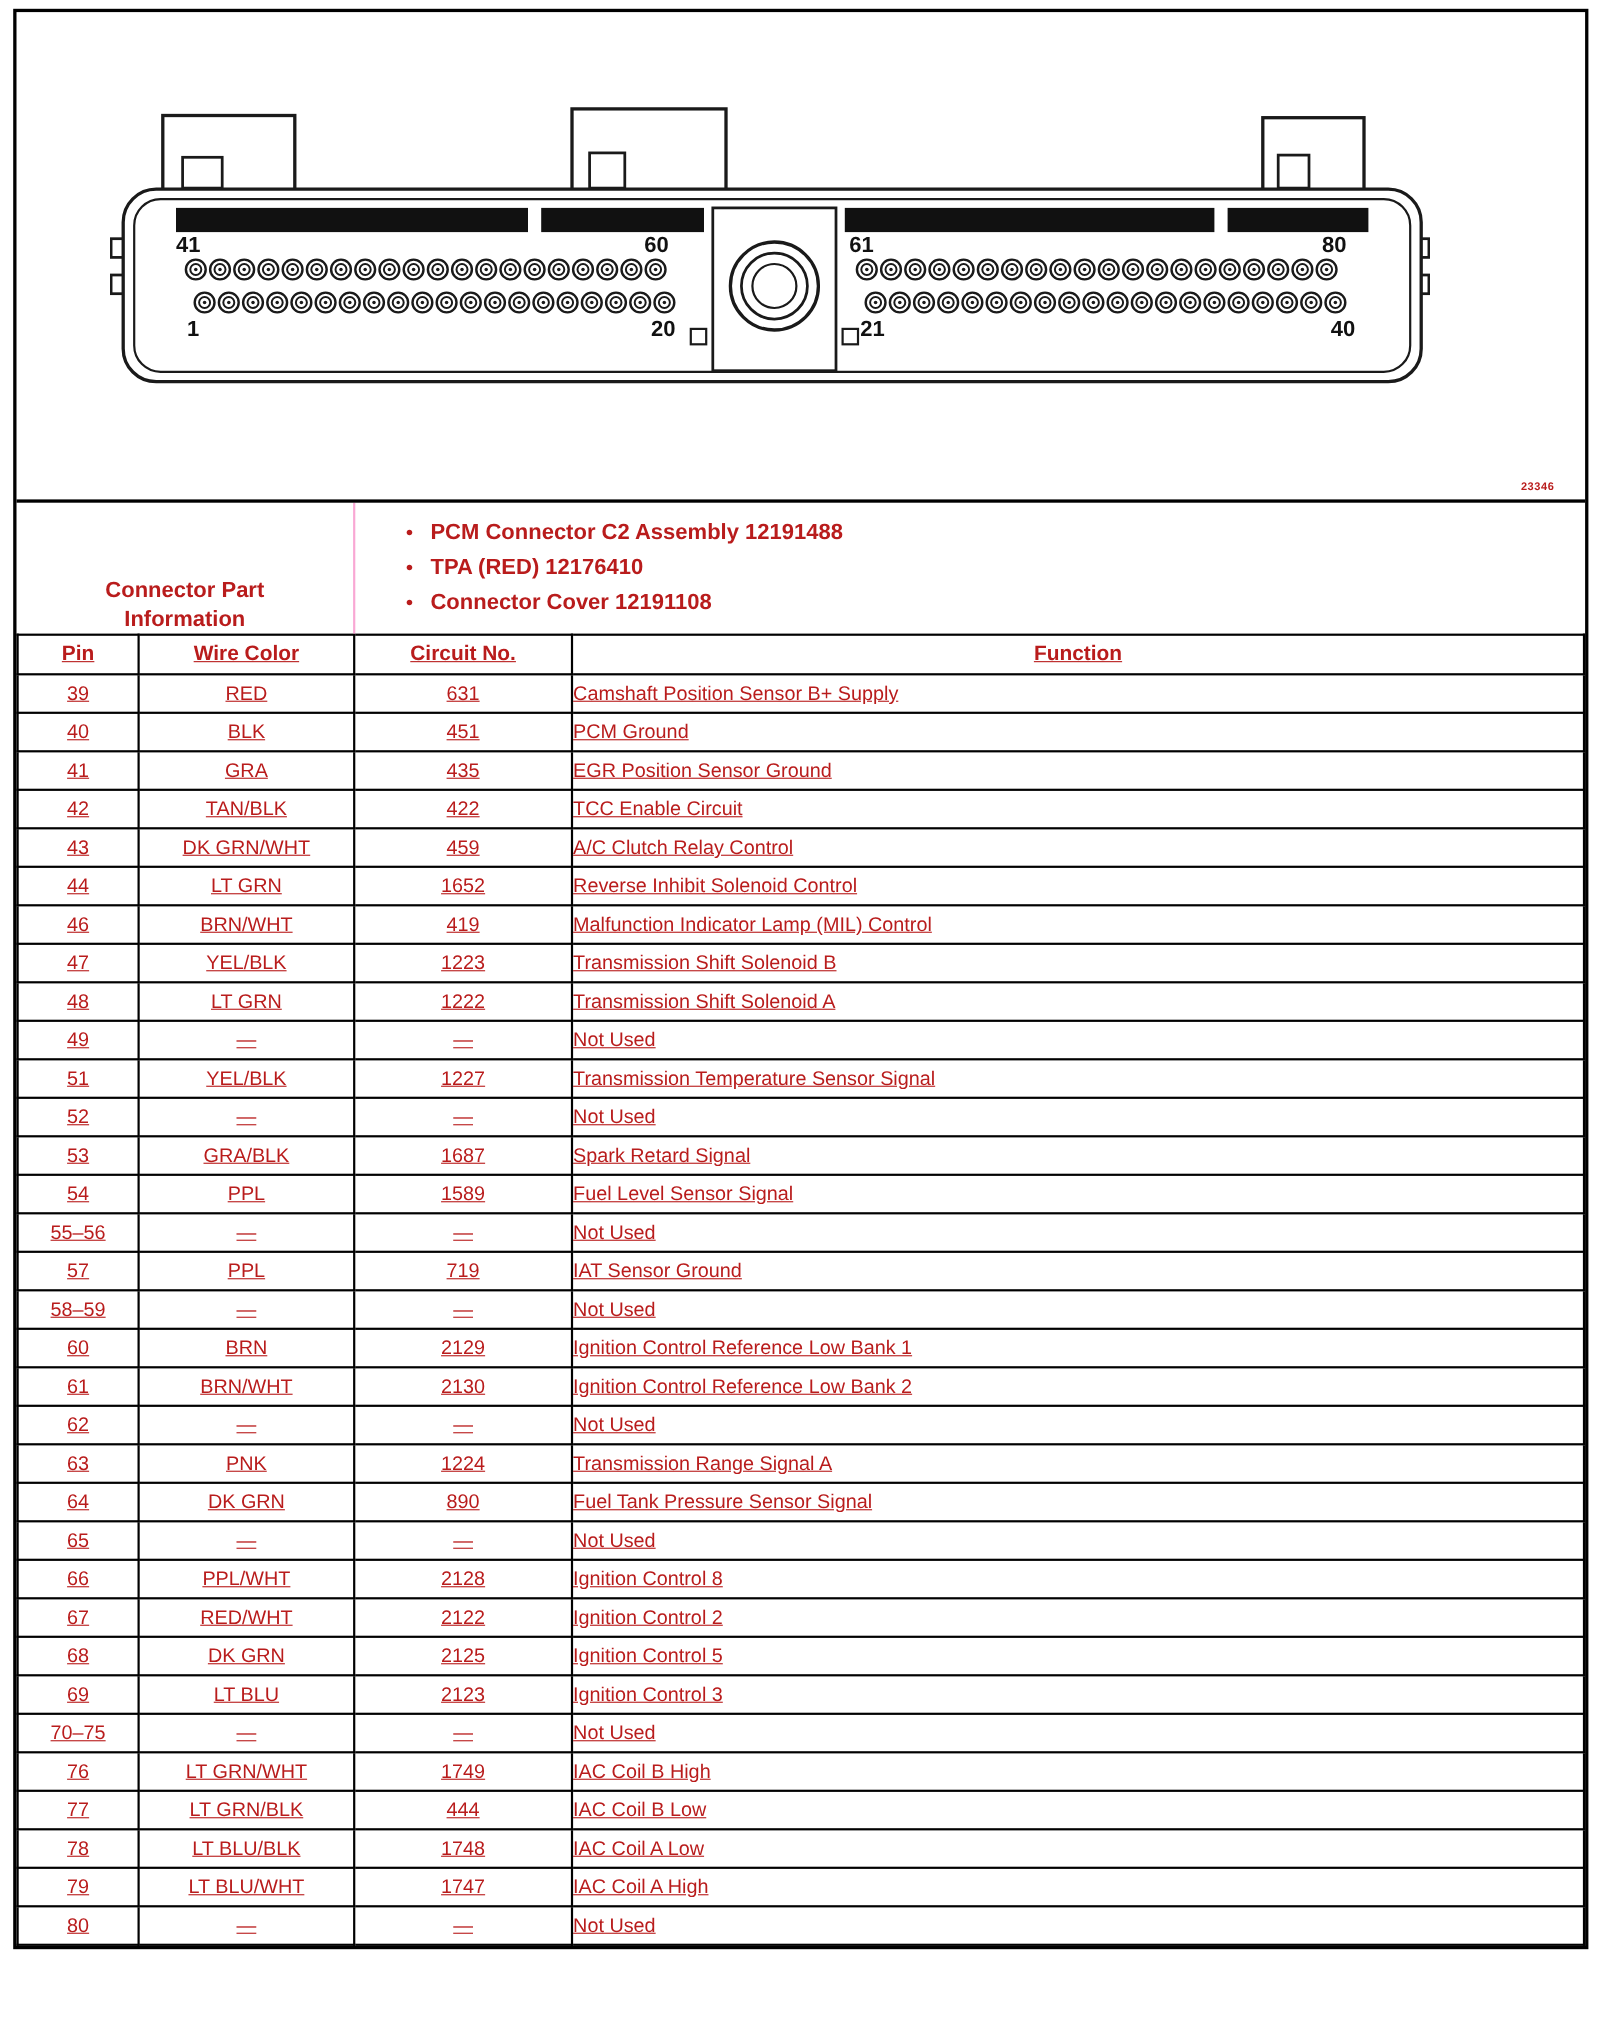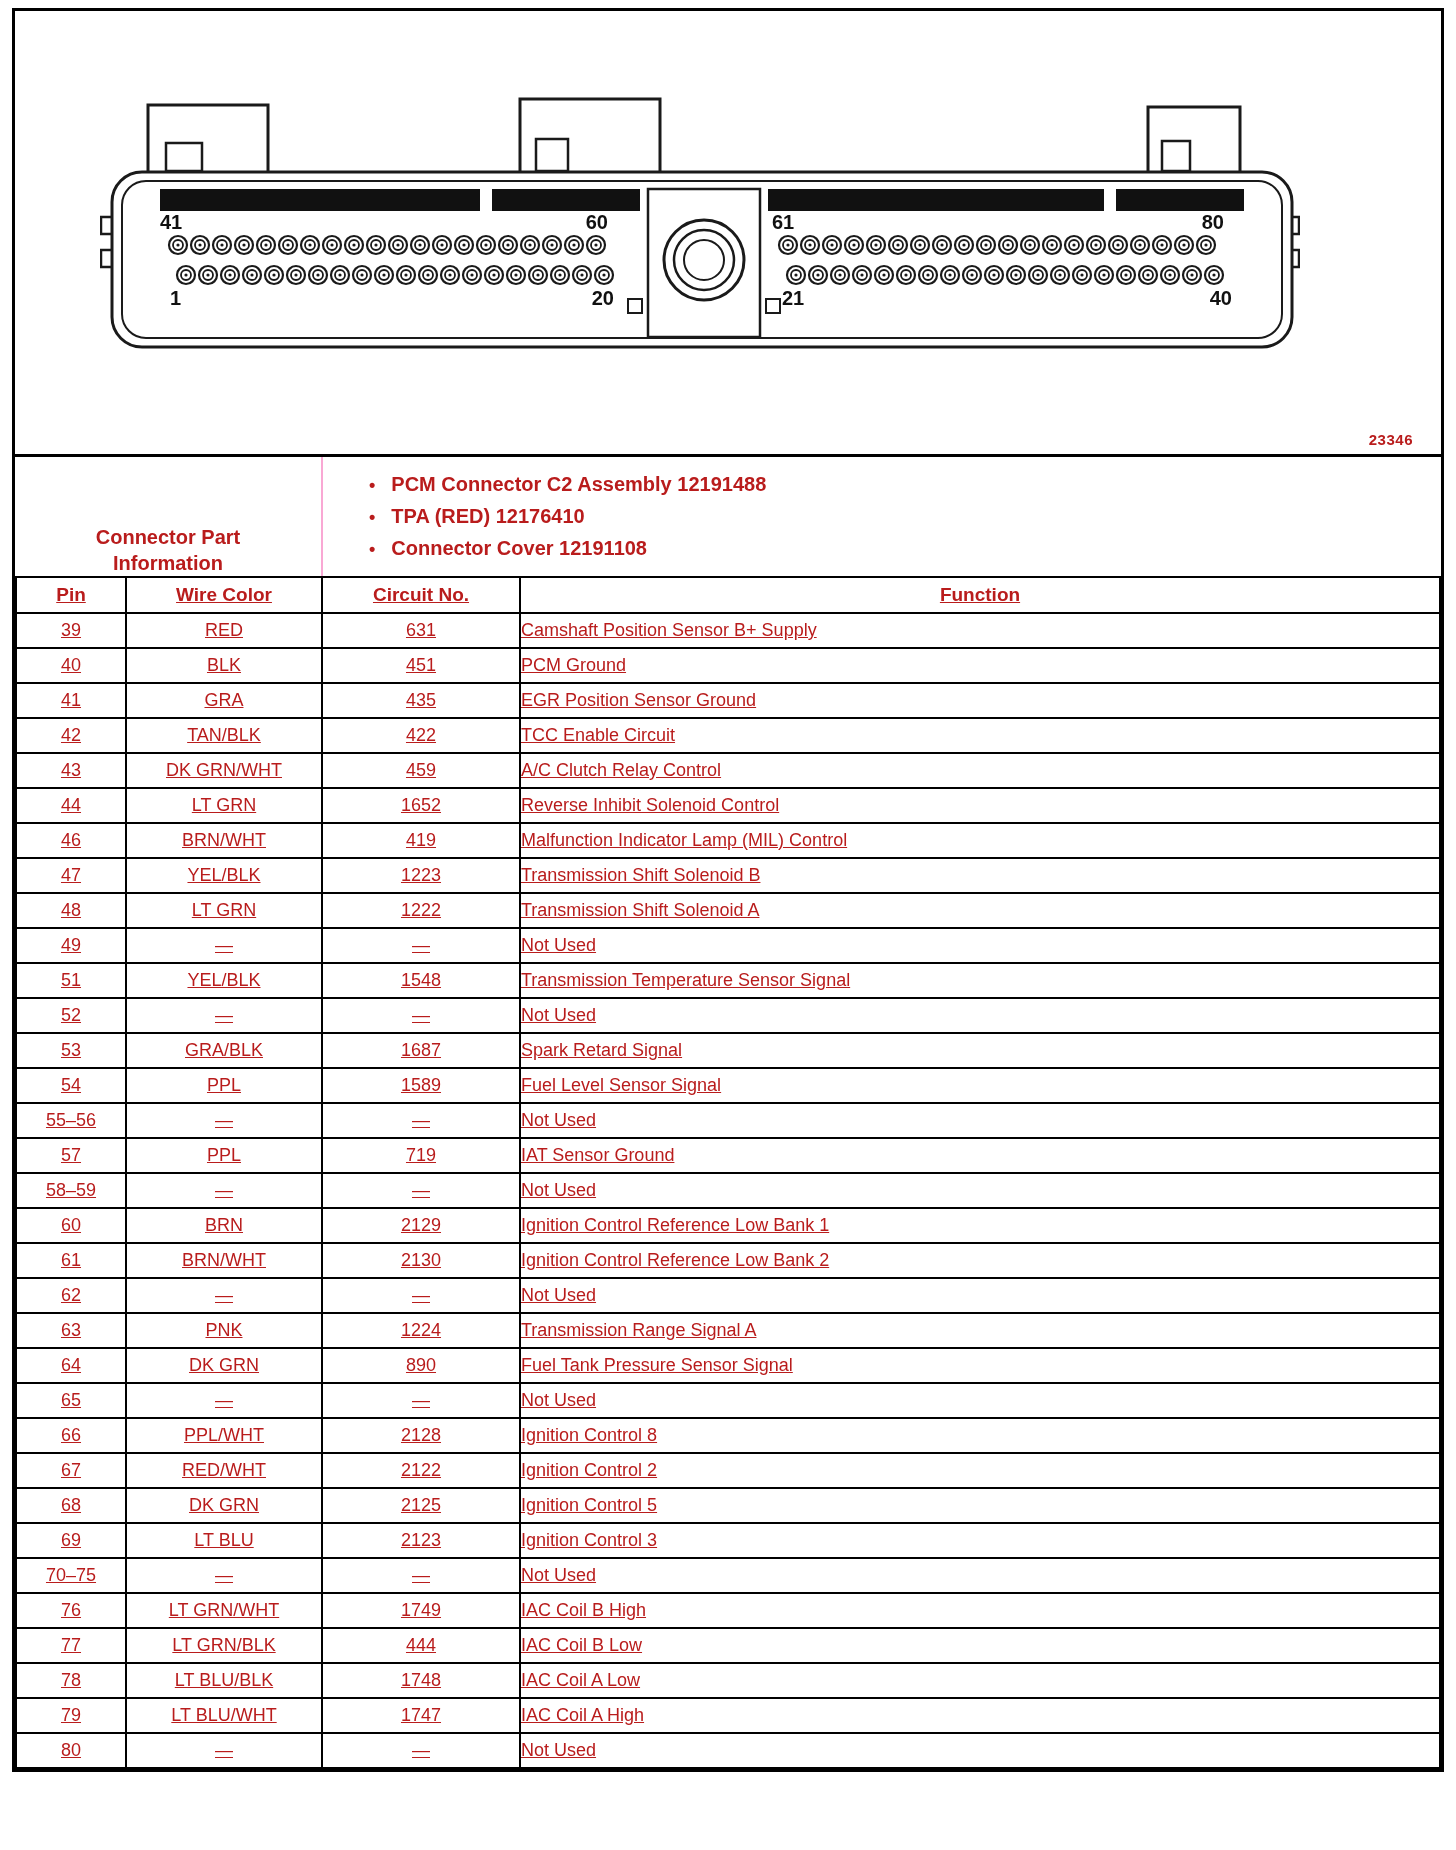--- a/index.html
+++ b/index.html
@@ -25,21 +25,21 @@
   .diagram {
     position: relative;
     height: 446px;
     border-bottom: 3px solid #000;
   }
   svg.connector { position: absolute; left: 85px; top: 66px; }
   .fig-num {
     position: absolute;
     right: 28px;
     bottom: 6px;
-    font-size: 15px;
+    font-size: 10px;
     font-weight: bold;
     letter-spacing: 0.5px;
   }
   
   .info-row { display: flex; height: 119px; border-bottom: 0; }
   .info-left {
     width: 308px;
     border-right: 2px solid #f9a8d4;
     display: flex;
     align-items: flex-end;
@@ -630,21 +630,21 @@
           </tr>
           <tr>
             <td class="ctr">49</td>
             <td class="ctr">—</td>
             <td class="ctr">—</td>
             <td class="fn">Not Used</td>
           </tr>
           <tr>
             <td class="ctr">51</td>
             <td class="ctr">YEL/BLK</td>
-            <td class="ctr">1548</td>
+            <td class="ctr">1227</td>
             <td class="fn">Transmission Temperature Sensor Signal</td>
           </tr>
           <tr>
             <td class="ctr">52</td>
             <td class="ctr">—</td>
             <td class="ctr">—</td>
             <td class="fn">Not Used</td>
           </tr>
           <tr>
             <td class="ctr">53</td>

